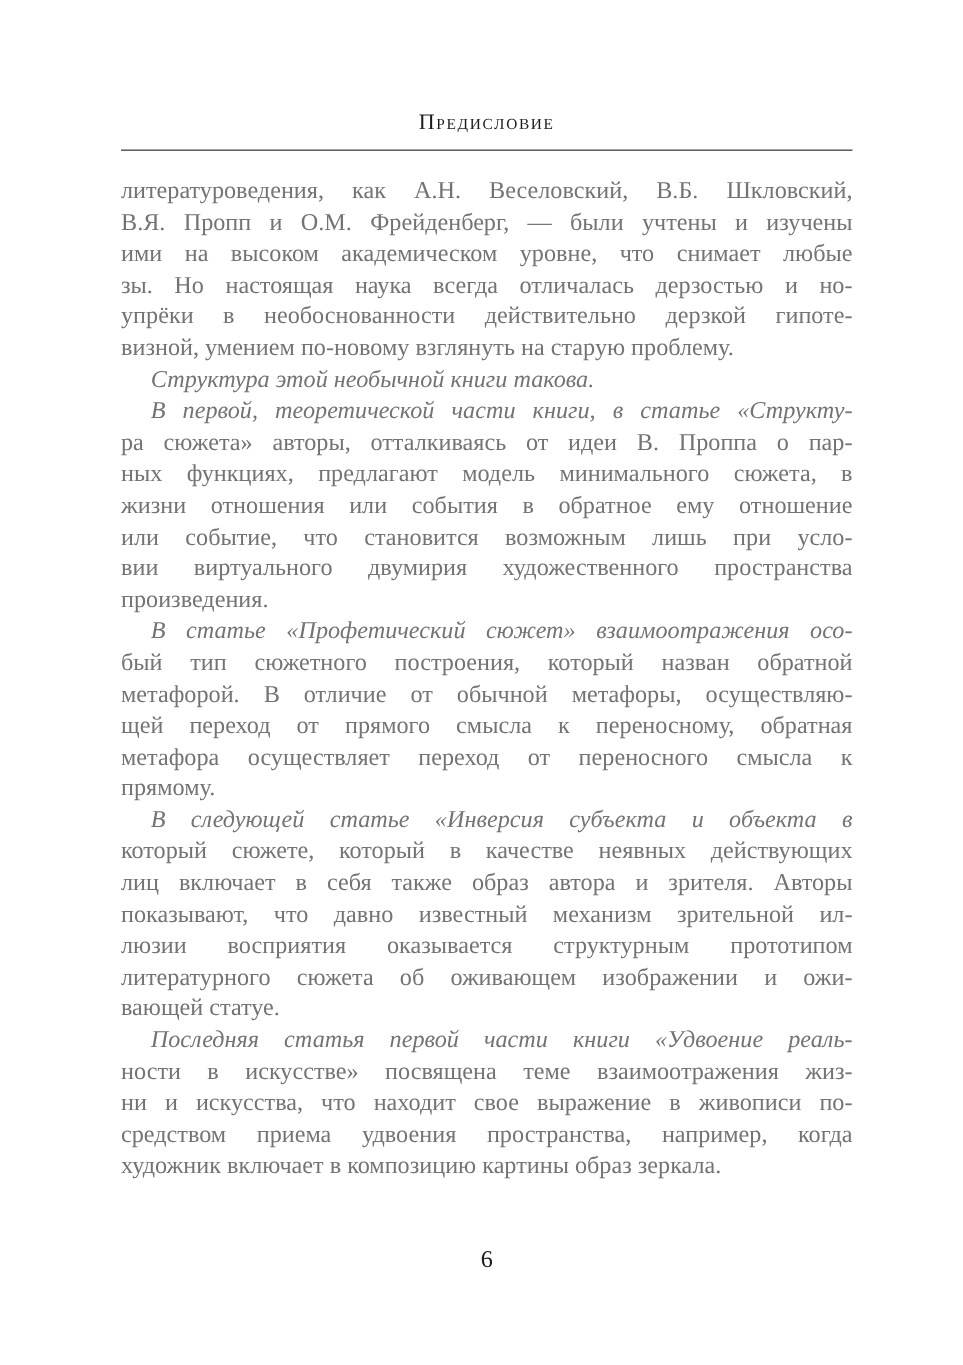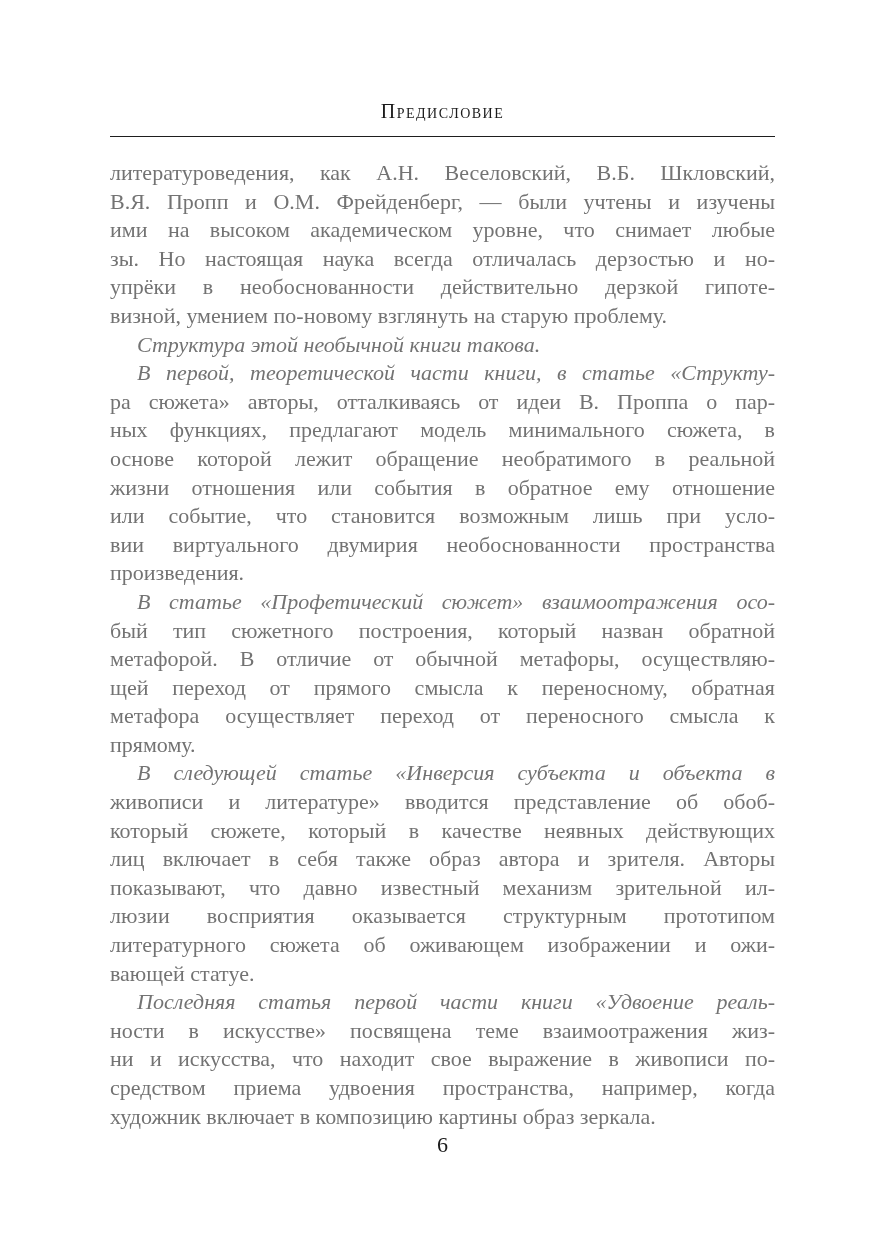--- a/index.html
+++ b/index.html
@@ -81,33 +81,31 @@
     <div class="line j">литературоведения, как А.Н. Веселовский, В.Б. Шкловский,</div>
     <div class="line j">В.Я. Пропп и О.М. Фрейденберг, — были учтены и изучены</div>
     <div class="line j">ими на высоком академическом уровне, что снимает любые</div>
     <div class="line j">зы. Но настоящая наука всегда отличалась дерзостью и но-</div>
     <div class="line j">упрёки в необоснованности действительно дерзкой гипоте-</div>
     <div class="line end">визной, умением по-новому взглянуть на старую проблему.</div>
     <div class="line ind end">Структура этой необычной книги такова.</div>
     <div class="line ind j">В первой, теоретической части книги, в статье «Структу-</div>
     <div class="line j">ра сюжета» авторы, отталкиваясь от идеи В. Проппа о пар-</div>
     <div class="line j">ных функциях, предлагают модель минимального сюжета, в</div>
-    <div class="line j">основе которой лежит обращение необратимого в реальной</div>
     <div class="line j">жизни отношения или события в обратное ему отношение</div>
     <div class="line j">или событие, что становится возможным лишь при усло-</div>
-    <div class="line j">вии виртуального двумирия необоснованности пространства</div>
+    <div class="line j">вии виртуального двумирия художественного пространства</div>
     <div class="line end">произведения.</div>
     <div class="line ind j">В статье «Профетический сюжет» взаимоотражения осо-</div>
     <div class="line j">бый тип сюжетного построения, который назван обратной</div>
     <div class="line j">метафорой. В отличие от обычной метафоры, осуществляю-</div>
     <div class="line j">щей переход от прямого смысла к переносному, обратная</div>
     <div class="line j">метафора осуществляет переход от переносного смысла к</div>
     <div class="line end">прямому.</div>
     <div class="line ind j">В следующей статье «Инверсия субъекта и объекта в</div>
-    <div class="line j">живописи и литературе» вводится представление об обоб-</div>
     <div class="line j">который сюжете, который в качестве неявных действующих</div>
     <div class="line j">лиц включает в себя также образ автора и зрителя. Авторы</div>
     <div class="line j">показывают, что давно известный механизм зрительной ил-</div>
     <div class="line j">люзии восприятия оказывается структурным прототипом</div>
     <div class="line j">литературного сюжета об оживающем изображении и ожи-</div>
     <div class="line end">вающей статуе.</div>
     <div class="line ind j">Последняя статья первой части книги «Удвоение реаль-</div>
     <div class="line j">ности в искусстве» посвящена теме взаимоотражения жиз-</div>
     <div class="line j">ни и искусства, что находит свое выражение в живописи по-</div>
     <div class="line j">средством приема удвоения пространства, например, когда</div>

